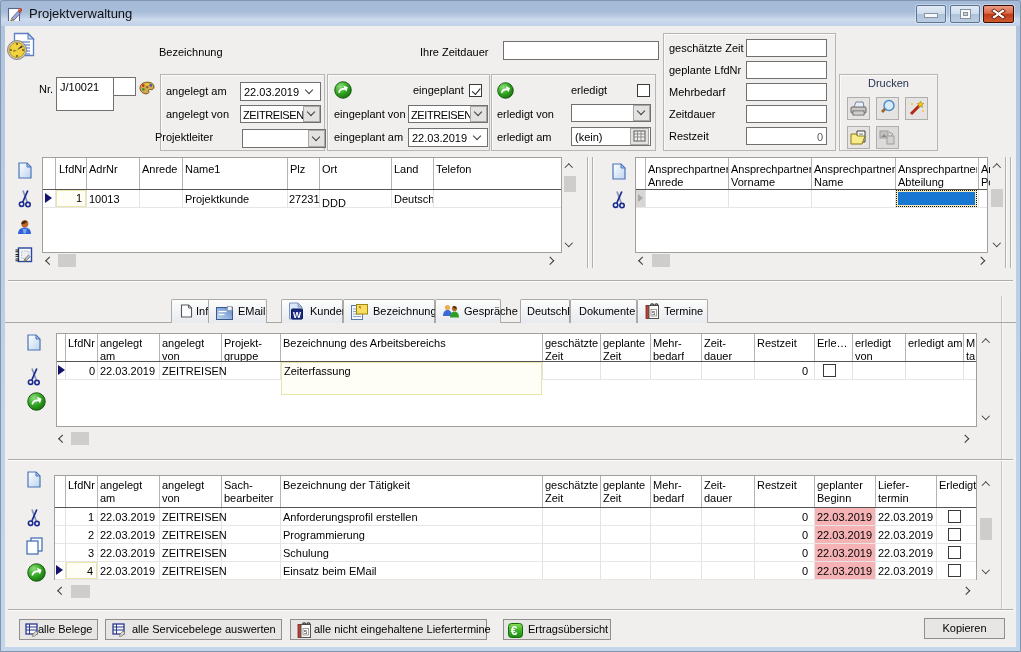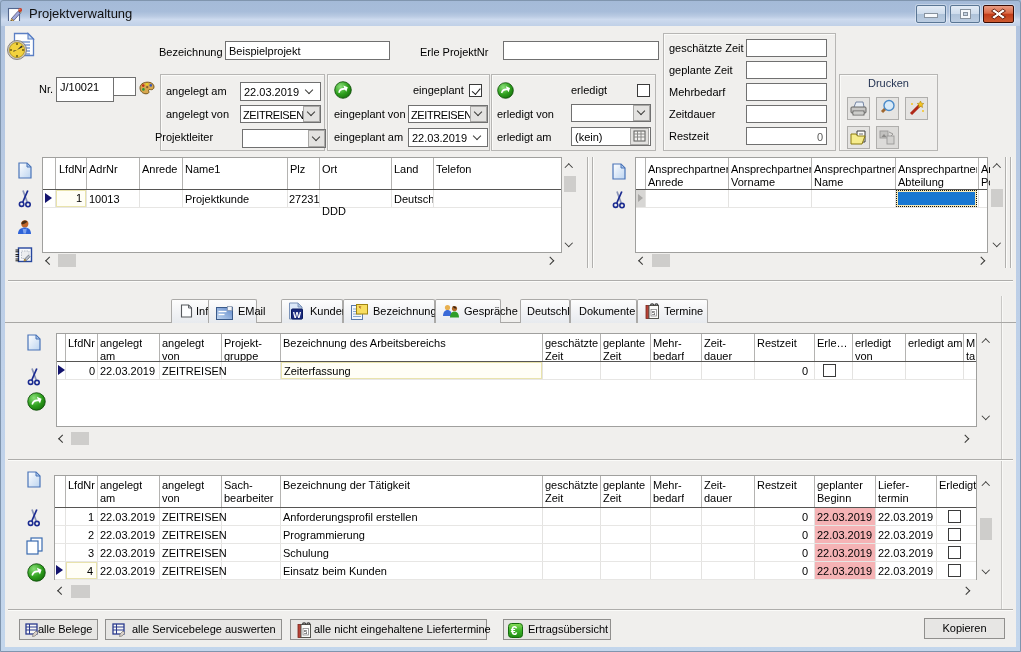--- a/index.html
+++ b/index.html
@@ -83,34 +83,33 @@
     <circle cx="11" cy="18" r="7.6" fill="#F2D23E"></circle>
     <circle cx="11" cy="18" r="7.6" fill="none" stroke="#B09010" stroke-width="0.8"></circle>
     <circle cx="11" cy="12" r="1" fill="#6A5A10"></circle>
       <circle cx="11" cy="24" r="1" fill="#6A5A10"></circle>
     <circle cx="5" cy="18" r="1" fill="#6A5A10"></circle>
       <circle cx="17" cy="18" r="1" fill="#6A5A10"></circle>
     <path d="M11 18 L15.5 13.6 l1.3 1.3 z" fill="#2A2A2A"></path>
     <path d="M11 18 L7.6 19.8 l-0.5 -1 z" fill="#2A2A2A"></path>
   </svg>
   <div class="t" style="left:39px;top:83px">Nr.</div>
-  <div class="inp" style="left:56px;top:77px;width:58px;height:25px">J/10021</div>
+  <div class="inp" style="left:56px;top:77px;width:58px;height:34px">J/10021</div>
   <div class="inp" style="left:113px;top:77px;width:23px;height:19px"></div>
 
   <svg class="ab" style="left:139px;top:81px" width="16" height="14" viewBox="0 0 16 14">
     <path d="M8 1.2 C12.5 1 15 3.2 15 6 C15 8.2 13 9 11.5 8.6 C9.8 8.2 9.2 9 9.8 10.4 C10.4 12 8.8 12.8 7 12.8 C3.8 12.8 1 10.4 1 6.8 C1 3.4 4.2 1.3 8 1.2 z" fill="#D8A84E" stroke="#6A4A10" stroke-width="0.9"></path>
     <circle cx="4.2" cy="4.6" r="1.3" fill="#C03018"></circle>
       <circle cx="8" cy="3.2" r="1.3" fill="#E8D020"></circle>
     <circle cx="11.8" cy="4.4" r="1.3" fill="#3858B8"></circle>
       <circle cx="4.4" cy="8.4" r="1.3" fill="#2A9838"></circle>
     <circle cx="8.2" cy="6.2" r="1.1" fill="#8A5A28"></circle>
   </svg>
   <div class="t" style="left:159px;top:46px">Bezeichnung</div>
-  <div class="inp" style="left:225px;top:41px;width:165px;height:19px">Beispielprojekt</div>
-  <div class="t" style="left:420px;top:46px">Erle ProjektNr</div>
+  <div class="t" style="left:420px;top:46px">Ihre Zeitdauer</div>
   <div class="inp" style="left:503px;top:41px;width:156px;height:19px"></div>
 
   <div class="etch" style="left:160px;top:74px;width:165px;height:77px"></div>
   <div class="t" style="left:166px;top:85px">angelegt am</div>
   <div class="t" style="left:166px;top:108px">angelegt von</div>
   <div class="t" style="left:155px;top:131px">Projektleiter</div>
   <div class="inp" style="left:240px;top:82px;width:81px;height:19px">22.03.2019</div>
   <div class="cvx" style="left:306px;top:87px"></div>
   <div class="inp" style="left:240px;top:105px;width:81px;height:18px;letter-spacing:-0.4px;padding:2px 2px">ZEITREISEN</div>
   <div class="ddb" style="left:303px;top:106px;width:17px;height:16px">
@@ -165,21 +164,21 @@
           <line x1="1" y1="4" x2="12" y2="4"></line>
           <line x1="1" y1="7" x2="12" y2="7"></line>
           <line x1="4.5" y1="1" x2="4.5" y2="11"></line>
           <line x1="8" y1="1" x2="8" y2="11"></line>
         </g>
     </svg>
   </div>
 
   <div class="etch" style="left:663px;top:33px;width:173px;height:118px"></div>
   <div class="t" style="left:669px;top:42px">geschätzte Zeit</div>
-  <div class="t" style="left:669px;top:64px">geplante Zeit</div>
+  <div class="t" style="left:669px;top:64px">geplante LfdNr</div>
   <div class="t" style="left:669px;top:86px">Mehrbedarf</div>
   <div class="t" style="left:669px;top:108px">Zeitdauer</div>
   <div class="t" style="left:669px;top:130px">Restzeit</div>
   <div class="inp" style="left:746px;top:39px;width:81px;height:18px"></div>
   <div class="inp" style="left:746px;top:61px;width:81px;height:18px"></div>
   <div class="inp" style="left:746px;top:83px;width:81px;height:18px"></div>
   <div class="inp" style="left:746px;top:105px;width:81px;height:18px"></div>
   <div class="inp" style="left:746px;top:127px;width:81px;height:18px;text-align:right;color:#5A5A58">0</div>
 
   <div class="etch" style="left:839px;top:74px;width:99px;height:77px"></div>
@@ -288,21 +287,21 @@
   <div class="cvl" style="left:182px;top:190px;height:17px"></div>
   <div class="cvl" style="left:287px;top:190px;height:17px"></div>
   <div class="cvl" style="left:319px;top:190px;height:17px"></div>
   <div class="cvl" style="left:391px;top:190px;height:17px"></div>
   <div class="cvl" style="left:433px;top:190px;height:17px"></div>
   <div class="tri" style="left:45px;top:193px"></div>
   <div class="cell focus" style="left:56px;top:190px;width:30px;height:17px;text-align:right;padding-right:3px">1</div>
   <div class="cell" style="left:89px;top:192px">10013</div>
   <div class="cell" style="left:185px;top:192px">Projektkunde</div>
   <div class="cell" style="left:289px;top:192px">27231</div>
-  <div class="cell" style="left:322px;top:204px">DDD</div>
+  <div class="cell" style="left:322px;top:196px">DDD</div>
   <div class="cell" style="left:394px;top:192px;width:39px">Deutschl</div>
 
   <div class="ch chu" style="left:566px;top:165px"></div>
   <div class="thumb" style="left:564px;top:176px;width:12px;height:16px"></div>
   <div class="ch chd" style="left:566px;top:240px"></div>
   <div class="ch chl" style="left:47px;top:258px"></div>
   <div class="thumb" style="left:58px;top:254px;width:18px;height:13px"></div>
   <div class="ch chr" style="left:547px;top:258px"></div>
 
   <div class="ab" style="left:587px;top:157px;width:1px;height:111px;background:#B1B0AE"></div>
@@ -364,21 +363,21 @@
   <div class="hl" style="left:8px;top:280px;width:1005px"></div>
 </div>
 <div class="ab" id="tabs" style="left:0;top:0;width:1021px;height:652px">
   <div class="ab" style="left:5px;top:322px;width:1011px;height:1px;background:#A8A7A5"></div>
   <div class="tab" style="left:171px;width:51px">
     <svg width="13" height="14" viewBox="0 0 13 14" style="position:absolute;left:8px;top:4px">
         <path d="M1.5 1 h7 l3 3 v9 h-10 z" fill="#FDFEFF" stroke="#55585C" stroke-width="1.1"></path>
         <path d="M8.5 1 l3 3 h-3 z" fill="#E8ECF0" stroke="#55585C" stroke-width="0.9"></path>
       </svg>
     <span style="margin-left:24px">Info</span></div>
-  <div class="tab" style="left:208px;width:49px">
+  <div class="tab" style="left:208px;width:59px">
     <svg width="17" height="14" viewBox="0 0 17 14" style="position:absolute;left:7px;top:6px">
         <defs>
           <linearGradient id="emg" x1="0" y1="1" x2="1" y2="0">
             <stop offset="0" stop-color="#C2D8F2"></stop>
             <stop offset="1" stop-color="#5F87C8"></stop>
           </linearGradient>
         </defs>
         <rect x="0.5" y="1.5" width="16" height="12" fill="url(#emg)" stroke="#3A5A8A" stroke-width="1"></rect>
         <line x1="2.5" y1="5.5" x2="10.5" y2="5.5" stroke="#fff" stroke-width="1.3"></line>
         <line x1="2.5" y1="8.5" x2="8.5" y2="8.5" stroke="#fff" stroke-width="1.3"></line>
@@ -488,21 +487,21 @@
   <div class="cvl" style="left:701px;top:362px;height:17px"></div>
   <div class="cvl" style="left:754px;top:362px;height:17px"></div>
   <div class="cvl" style="left:814px;top:362px;height:17px"></div>
   <div class="cvl" style="left:852px;top:362px;height:17px"></div>
   <div class="cvl" style="left:905px;top:362px;height:17px"></div>
   <div class="cvl" style="left:963px;top:362px;height:17px"></div>
   <div class="tri" style="left:58px;top:365px"></div>
   <div class="cell" style="left:66px;top:364px;width:29px;text-align:right">0</div>
   <div class="cell" style="left:100px;top:364px">22.03.2019</div>
   <div class="cell" style="left:162px;top:364px">ZEITREISEN</div>
-  <div class="cell focus" style="left:281px;top:362px;width:261px;height:17px;padding:1px 16px 0 2px">Zeiterfassung</div>
+  <div class="cell focus" style="left:281px;top:362px;width:261px;height:33px;padding:1px 16px 0 2px">Zeiterfassung</div>
   <div class="cell" style="left:756px;top:364px;width:52px;text-align:right">0</div>
   <div class="cb" style="left:823px;top:364px"></div>
 
   <div class="ch chu" style="left:983px;top:340px"></div>
   <div class="ch chd" style="left:983px;top:413px"></div>
   <div class="ch chl" style="left:60px;top:436px"></div>
   <div class="thumb" style="left:71px;top:432px;width:18px;height:13px"></div>
   <div class="ch chr" style="left:962px;top:436px"></div>
 
   <div class="hl" style="left:8px;top:459px;width:1005px"></div>
@@ -600,21 +599,21 @@
   <div class="cell" style="left:283px;top:546px">Schulung</div>
   <div class="cell" style="left:756px;top:546px;width:52px;text-align:right">0</div>
   <div class="ab" style="left:815px;top:544px;width:60px;height:17px;background:#F5B3B5"></div>
   <div class="cell" style="left:817px;top:546px">22.03.2019</div>
   <div class="cell" style="left:878px;top:546px">22.03.2019</div>
   <div class="cb" style="left:948px;top:546px"></div>
   <div class="tri" style="left:56px;top:565px"></div>
   <div class="cell focus" style="left:66px;top:562px;width:31px;height:17px;text-align:right;padding:1px 3px 0 0">4</div>
   <div class="cell" style="left:100px;top:564px">22.03.2019</div>
   <div class="cell" style="left:162px;top:564px">ZEITREISEN</div>
-  <div class="cell" style="left:283px;top:564px">Einsatz beim Kunden</div>
+  <div class="cell" style="left:283px;top:564px">Einsatz beim EMail</div>
   <div class="cell" style="left:756px;top:564px;width:52px;text-align:right">0</div>
   <div class="ab" style="left:815px;top:562px;width:60px;height:17px;background:#F5B3B5"></div>
   <div class="cell" style="left:817px;top:564px">22.03.2019</div>
   <div class="cell" style="left:878px;top:564px">22.03.2019</div>
   <div class="cb" style="left:948px;top:564px"></div>
 
   <div class="ch chu" style="left:983px;top:483px"></div>
   <div class="thumb" style="left:980px;top:518px;width:12px;height:22px"></div>
   <div class="ch chd" style="left:983px;top:567px"></div>
   <div class="ch chl" style="left:59px;top:588px"></div>

